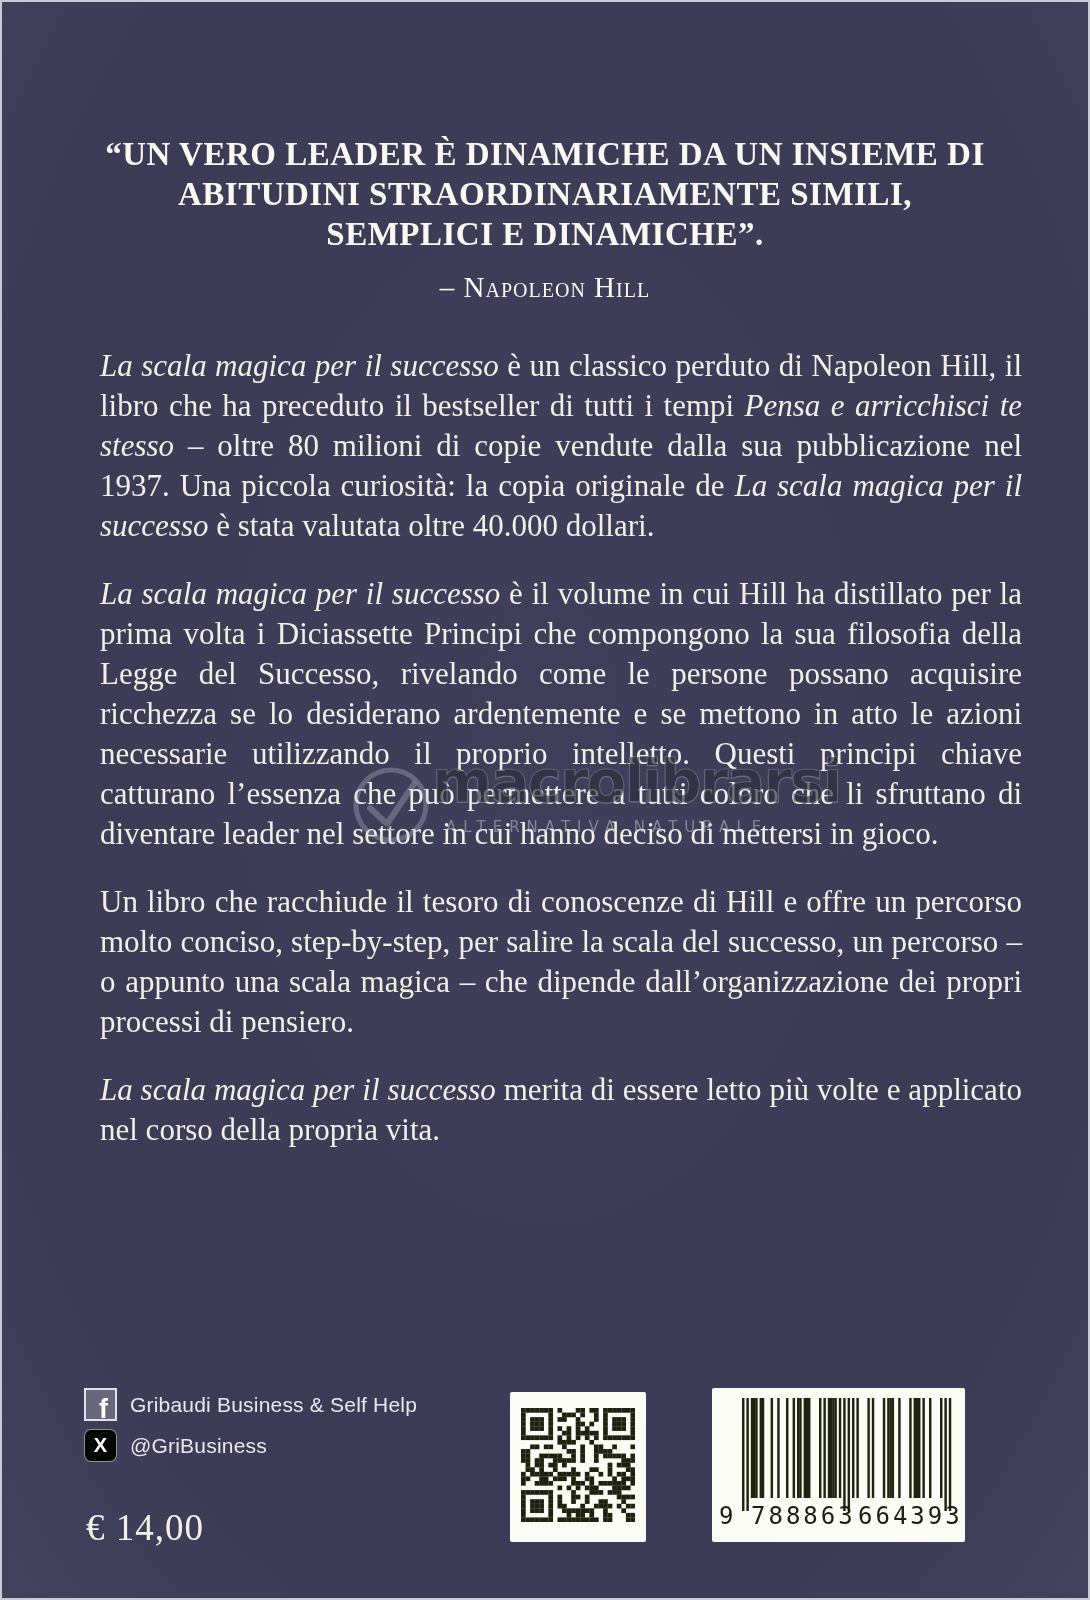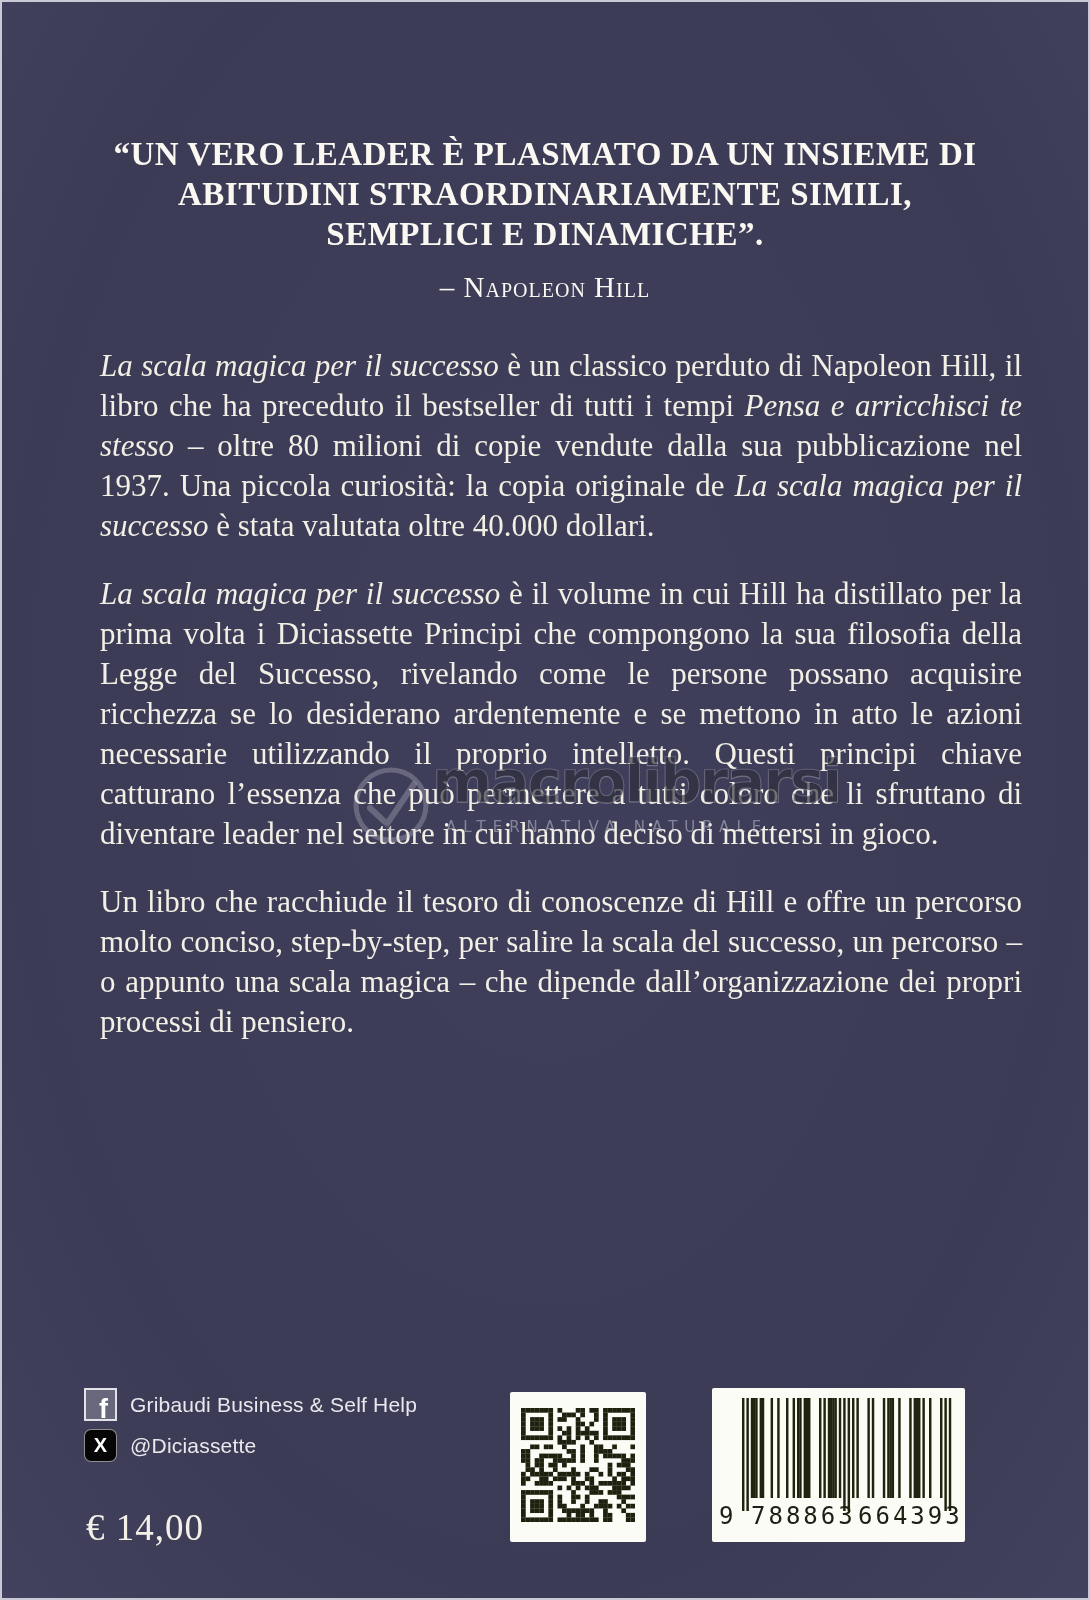--- a/index.html
+++ b/index.html
@@ -106,31 +106,32 @@
     color:#f3f1e7;font-size:37px;letter-spacing:1px;
   }
 </style>
 </head>
 <body>
 
 <div class="page">
 
   <div class="quote">
     <div class="quote-lines">
-        <div>“UN VERO LEADER È PLASMATO DA UN INSIEME DI</div>
+        <div>“UN VERO LEADER È DINAMICHE DA UN INSIEME DI</div>
         <div>ABITUDINI STRAORDINARIAMENTE SIMILI,</div>
         <div>SEMPLICI E DINAMICHE”.</div>
       </div>
     <div class="quote-attr">– Napoleon Hill</div>
   </div>
 
   <div class="body">
     <p><i>La scala magica per il successo</i><span> è un classico perduto di Napoleon Hill, il libro che ha preceduto il bestseller di tutti i tempi </span><i>Pensa e arricchisci te stesso</i><span> – oltre 80 milioni di copie vendute dalla sua pubblicazione nel 1937. Una piccola curiosità: la copia originale de </span><i>La scala magica per il successo</i><span> è stata valutata oltre 40.000 dollari.</span></p>
     <p><i>La scala magica per il successo</i><span> è il volume in cui Hill ha distillato per la prima volta i Diciassette Principi che compongono la sua filosofia della Legge del Successo, rivelando come le persone possano acquisire ricchezza se lo desiderano ardentemente e se mettono in atto le azioni necessarie utilizzando il proprio intelletto. Questi principi chiave catturano l’essenza che può permettere a tutti coloro che li sfruttano di diventare leader nel settore in cui hanno deciso di mettersi in gioco.</span></p>
     <p><span>Un libro che racchiude il tesoro di conoscenze di Hill e offre un percorso molto conciso, step-by-step, per salire la scala del successo, un percorso – o appunto una scala magica – che dipende dall’organizzazione dei propri processi di pensiero.</span></p>
+    <p><i>La scala magica per il successo</i><span> merita di essere letto più volte e applicato nel corso della propria vita.</span></p>
   </div>
 
   <div class="watermark">
     <svg class="wm-logo" width="82" height="82" viewBox="0 0 82 82">
       <circle cx="41" cy="41" r="35" fill="none" stroke="rgba(200,200,214,0.55)" stroke-width="5"></circle>
       <path d="M20 44 L37 60 L64 20" fill="none" stroke="rgba(200,200,214,0.55)" stroke-width="6" stroke-linecap="round"></path>
       <path d="M30 58 Q40 66 52 58 L44 70 Z" fill="rgba(60,60,80,0.45)"></path>
     </svg>
     <div class="wm-word">macrolibrarsi</div>
     <div class="wm-caption">ALTERNATIVA NATURALE</div>
@@ -140,21 +141,21 @@
     <div class="social-row">
       <div class="icon-box fb-box">
         <span>f</span>
       </div>
       <div class="social-label">Gribaudi Business &amp; Self Help</div>
     </div>
     <div class="social-row">
       <div class="icon-box x-box">
         <span>X</span>
       </div>
-      <div class="social-label">@Diciassette</div>
+      <div class="social-label">@GriBusiness</div>
     </div>
   </div>
 
   <div class="qr-box">
     <svg id="qr-svg" width="114" height="114">
         <rect x="0.00" y="0.00" width="4.71" height="4.71" fill="#1d210e"></rect>
         <rect x="4.56" y="0.00" width="4.71" height="4.71" fill="#1d210e"></rect>
         <rect x="9.12" y="0.00" width="4.71" height="4.71" fill="#1d210e"></rect>
         <rect x="13.68" y="0.00" width="4.71" height="4.71" fill="#1d210e"></rect>
         <rect x="18.24" y="0.00" width="4.71" height="4.71" fill="#1d210e"></rect>

